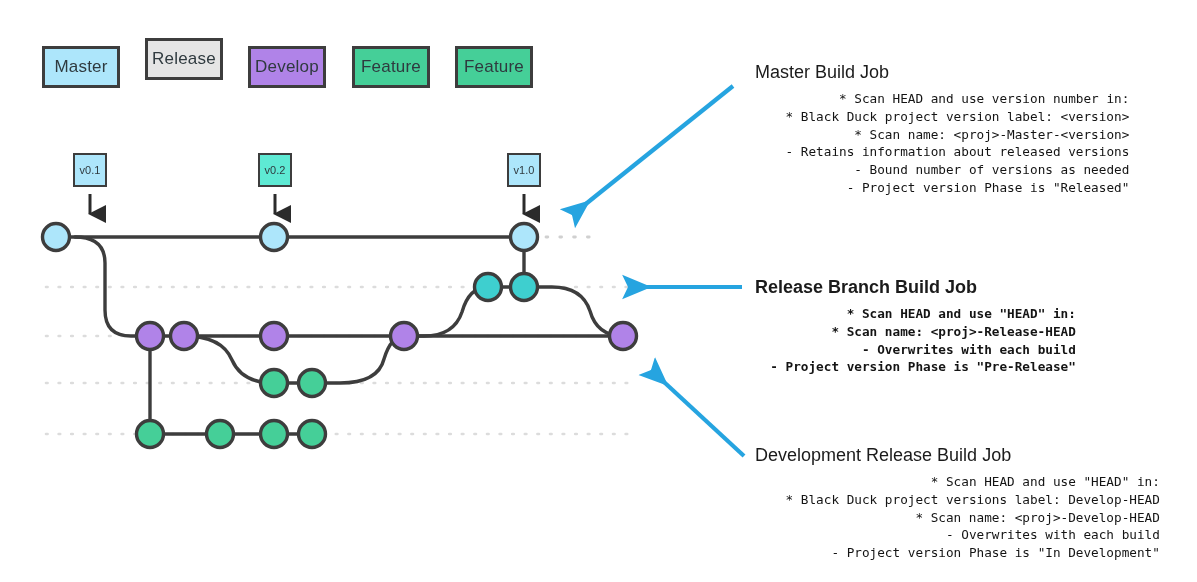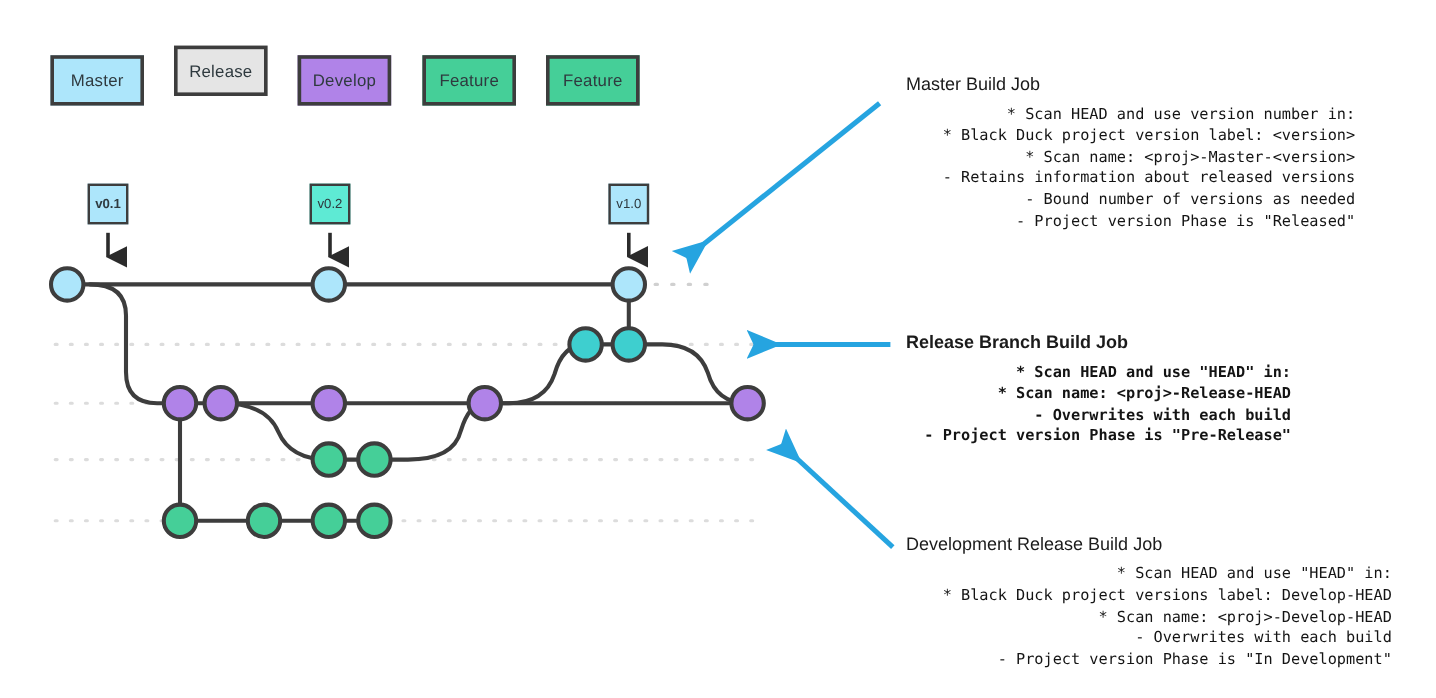--- a/index.html
+++ b/index.html
@@ -23,21 +23,21 @@
   }
   .legend-box {
     position: absolute;
     width: 78px;
     height: 42px;
     border: 3px solid #3d3d3d;
     box-sizing: border-box;
     display: flex;
     align-items: center;
     justify-content: center;
-    font-size: 14px;
+    font-size: 17px;
     color: #2f3a3f;
     letter-spacing: .2px;
   }
 
   
   #graph {
     position: absolute;
     left: 0; top: 0;
   }
 
@@ -56,21 +56,21 @@
     color: #2f3a3f;
   }
 
   
   .annot {
     position: absolute;
     left: 755px;
   }
   .annot-title {
     font-family: "Liberation Sans", sans-serif;
-    font-size: 15px;
+    font-size: 18px;
     color: #1b1b1b;
     margin: 0 0 7px 0;
     white-space: nowrap;
   }
   .annot-body {
     font-family: "DejaVu Sans Mono", "Liberation Mono", monospace;
     font-size: 12.7px;
     line-height: 17.8px;
     color: #141414;
     white-space: pre;
@@ -171,21 +171,21 @@
     </g>
 </svg>
 
 <svg style="position:absolute;left:0;top:0;pointer-events:none;" width="1197" height="582">
   <line x1="733" y1="86" x2="572" y2="215" stroke="#26a4e0" stroke-width="4.2" marker-end="url(#arrowhead-blue)"></line>
   <line x1="742" y1="287" x2="628" y2="287" stroke="#26a4e0" stroke-width="4.2" marker-end="url(#arrowhead-blue)"></line>
   <line x1="744" y1="456" x2="651" y2="370" stroke="#26a4e0" stroke-width="4.2" marker-end="url(#arrowhead-blue)"></line>
 </svg>
 
 <div id="version-tags">
-    <div class="tag-box" style="left: 73px; top: 153px; background: rgb(173, 230, 251); font-weight: bold;">
+    <div class="tag-box" style="left: 73px; top: 153px; background: rgb(173, 230, 251);">
       <span>v0.1</span>
     </div>
     <div class="tag-box" style="left: 258px; top: 153px; background: #5eead4;">
       <span>v0.2</span>
     </div>
     <div class="tag-box" style="left: 507px; top: 153px; background: rgb(173, 230, 251); text-align: right;">
       <span>v1.0</span>
     </div>
   </div>
 

